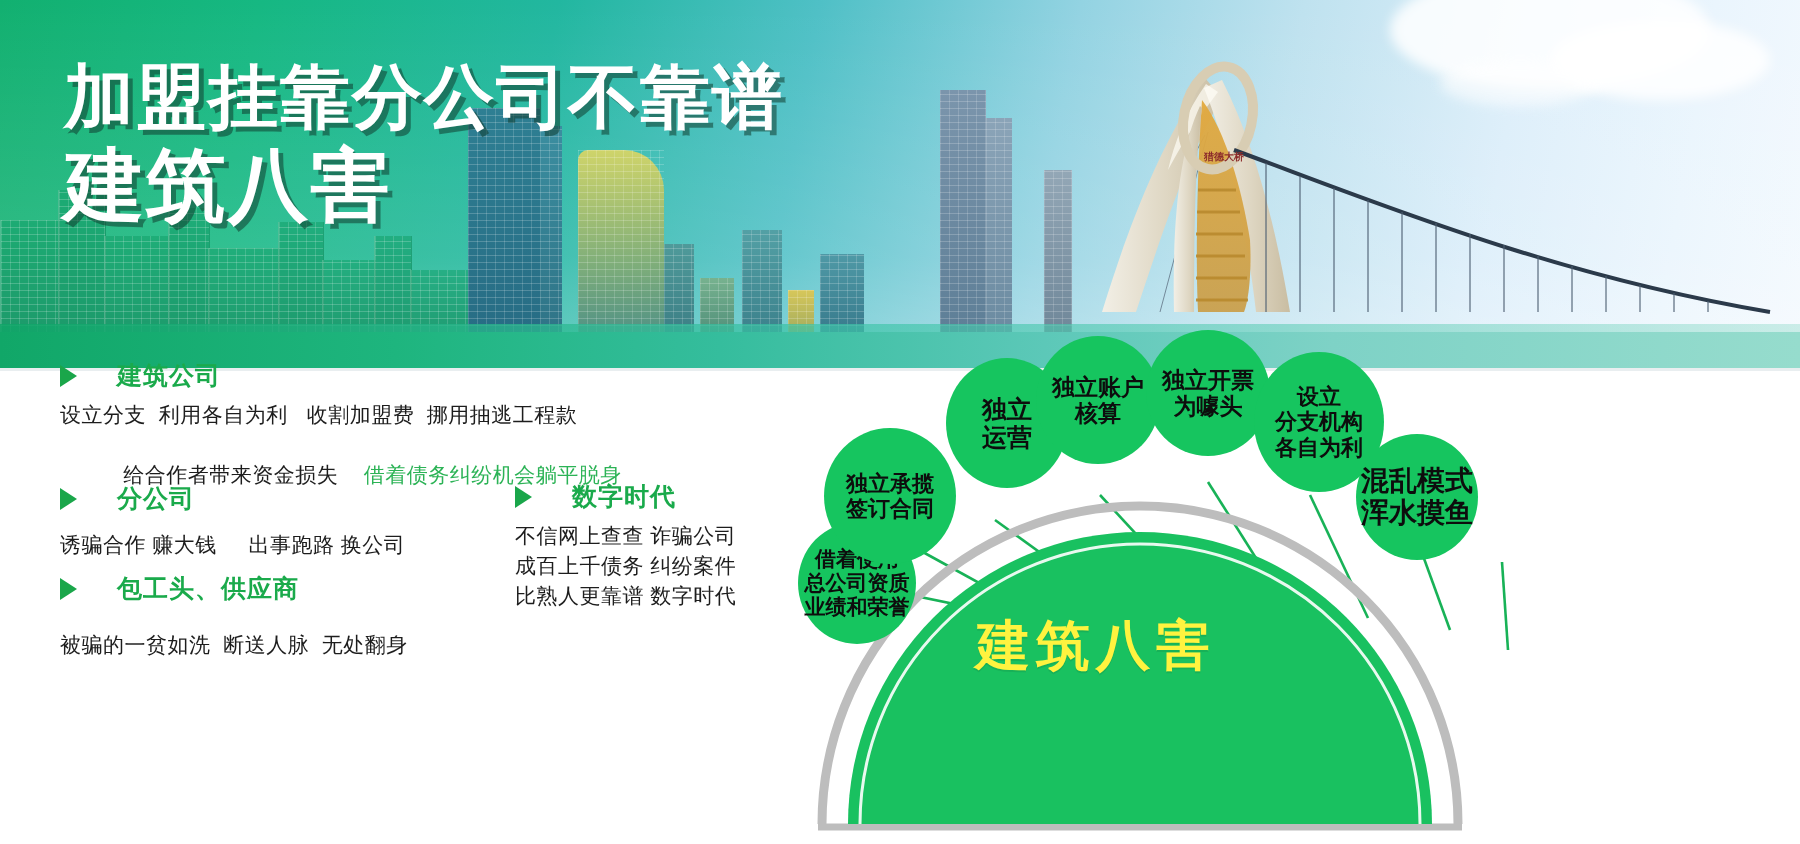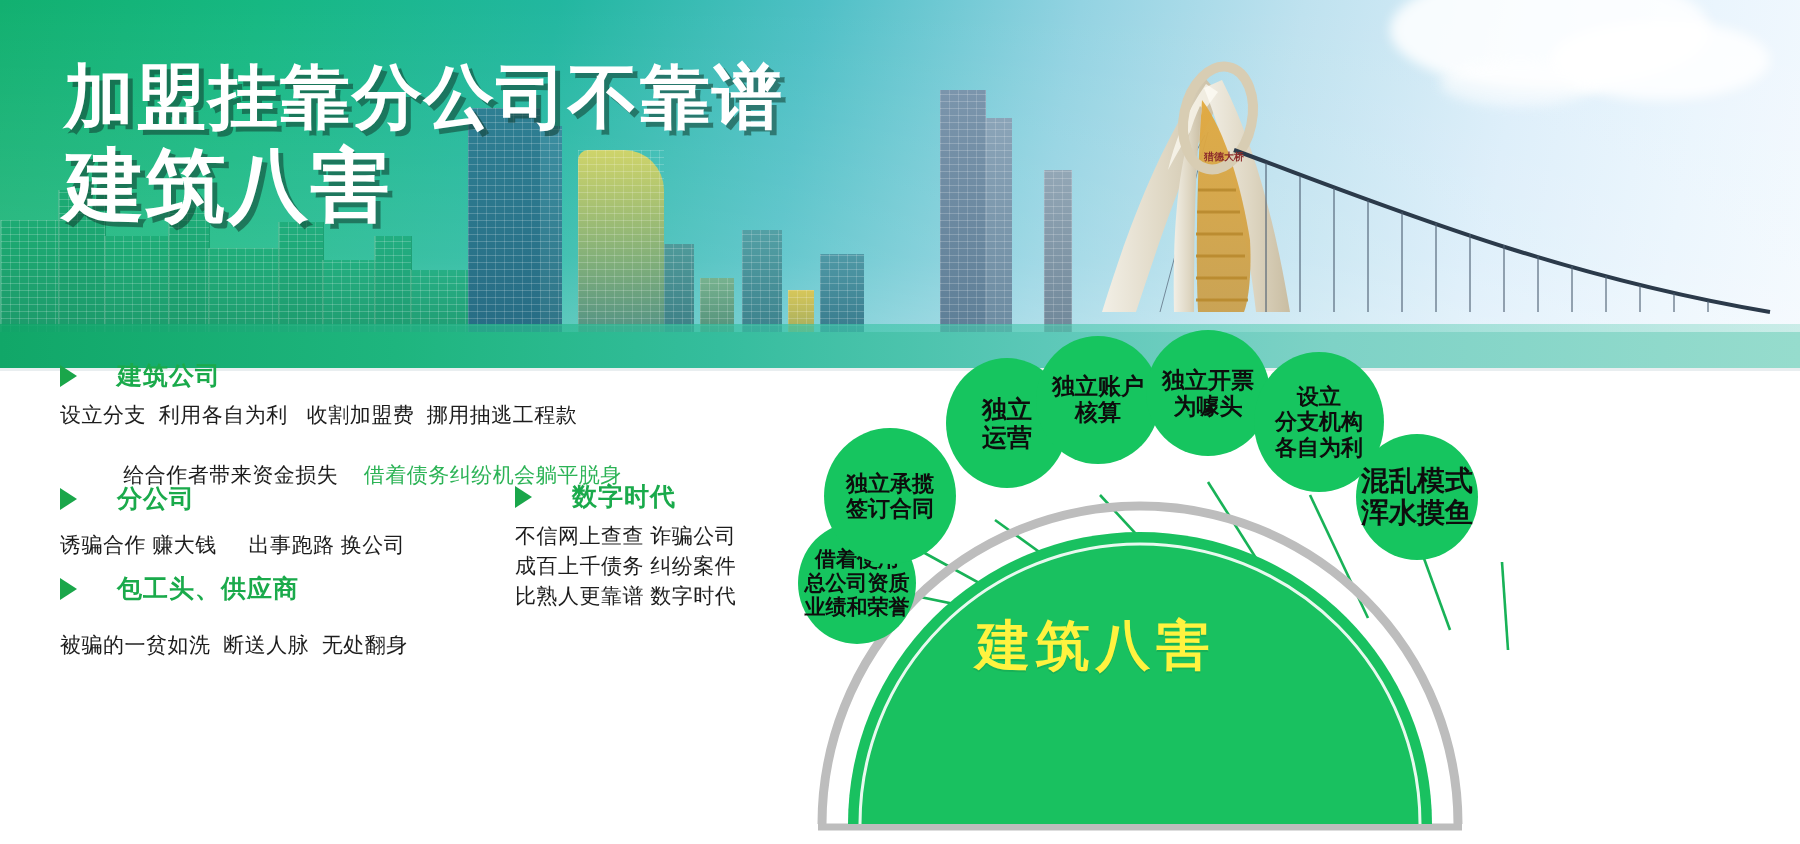--- a/index.html
+++ b/index.html
@@ -288,21 +288,21 @@
     <div class="bub" style="left:34px;top:98px;width:132px;height:136px;font-size:22px;">
         <span>独立承揽
 签订合同</span>
       </div>
 
     <div class="bub" style="left:156px;top:28px;width:122px;height:130px;font-size:25px;">
         <span>独立
 运营</span>
       </div>
 
-    <div class="bub" style="left:246px;top:6px;width:124px;height:128px;font-size:23px;font-family:Liberation Serif, serif;">
+    <div class="bub" style="left:246px;top:6px;width:124px;height:128px;font-size:23px;">
         <span>独立账户
 核算</span>
       </div>
 
     <div class="bub" style="left:356px;top:0px;width:124px;height:126px;font-size:23px;">
         <span>独立开票
 为噱头</span>
       </div>
 
     <div class="bub" style="left:464px;top:22px;width:130px;height:140px;font-size:22px;">

